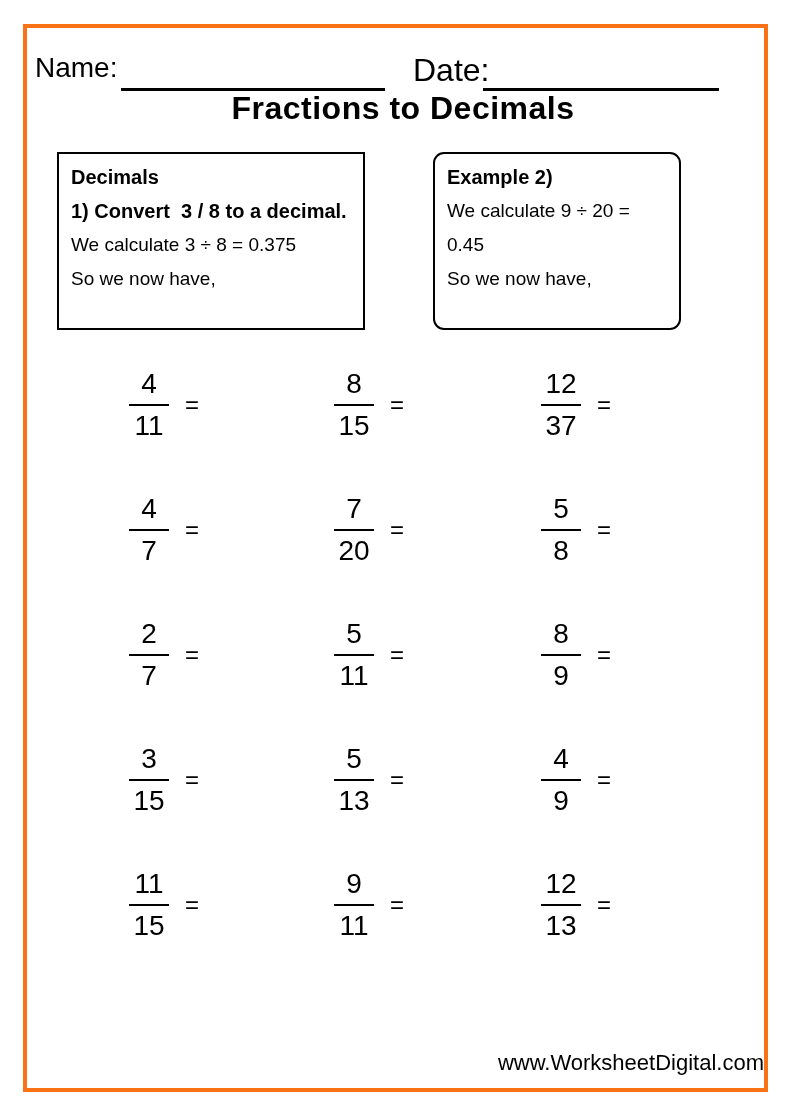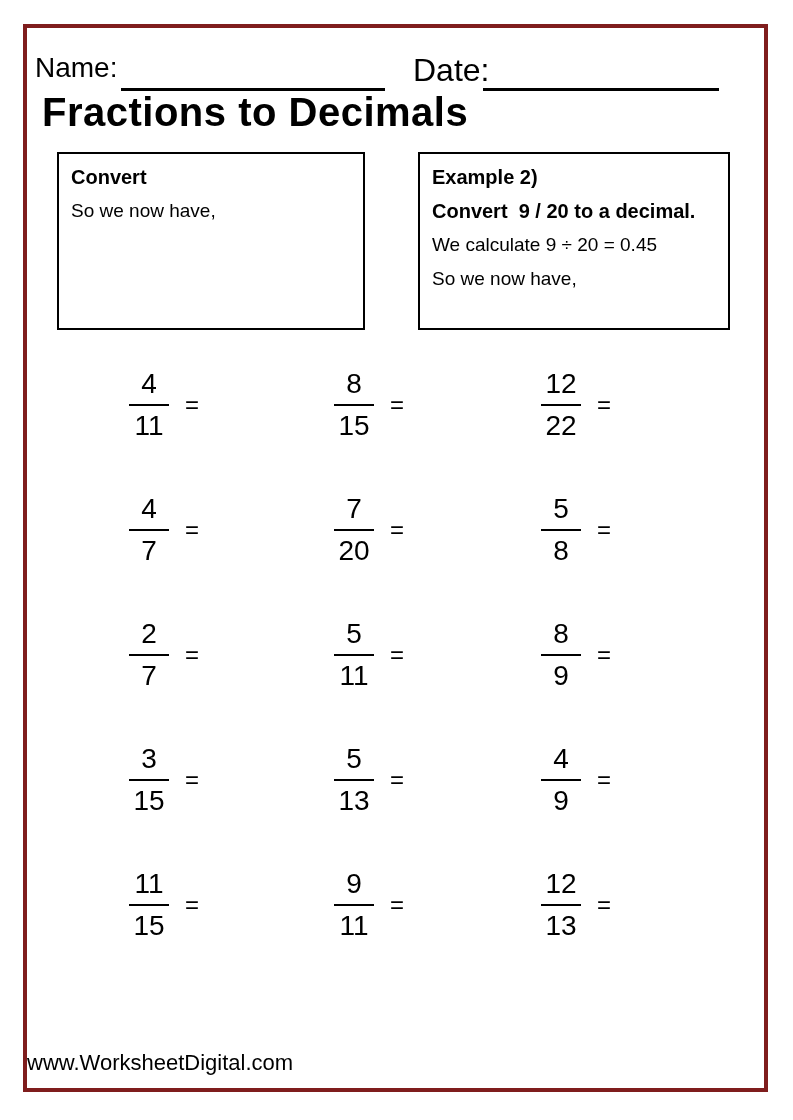--- a/index.html
+++ b/index.html
@@ -2,69 +2,70 @@
 <html><head>
 <meta charset="utf-8">
 <style>
   html,body { margin:0; padding:0; }
   body {
     width:793px; height:1120px; background:#ffffff; color:#000000;
     font-family:"Liberation Sans", sans-serif; position:relative; overflow:hidden;
   }
   .frame {
     position:absolute; left:23px; top:24px; width:737px; height:1060px;
-    border:4px solid #7f1d1d;
+    border:4px solid #f97316;
   }
   .name-label { position:absolute; left:8px; top:24px; font-size:28px; }
   .name-line  { position:absolute; left:94px; top:28px; width:264px; height:32px; border-bottom:3px solid #000; }
   .date-label { position:absolute; left:386px; top:24px; font-size:32px; }
   .date-line  { position:absolute; left:456px; top:28px; width:236px; height:32px; border-bottom:3px solid #000; }
   .title {
-    position:absolute; left:0; right:0; top:62px; 
-    font-size:40px; font-weight:600; letter-spacing:0.5px;padding-left:15px;
+    position:absolute; left:0; right:0; top:62px; text-align:center;
+    font-size:32px; font-weight:600; letter-spacing:0.5px;padding-left:15px;
   }
   .example-box {
     position:absolute; top:124px; height:178px; box-sizing:border-box;
     border:2px solid #000; padding:6px 12px 0 12px;
   }
   .example-box.first  { left:30px;  width:308px; }
-  .example-box.second { left:391px; width:312px; }
+  .example-box.second { left:406px; width:248px;border-radius:11px; }
   .ex-line { font-size:19px; line-height:34px; white-space:pre-wrap; }
   .ex-bold { font-weight:bold; font-size:20px; }
   .problem { position:absolute; display:flex; align-items:center; gap:12px; }
   .frac { display:flex; flex-direction:column; align-items:center; width:48px; }
   .num, .den { font-size:28px; line-height:34px; }
   .bar { width:40px; height:2px; background:#000; margin:3px 0; }
   .eq { font-size:24px; font-weight:500; }
-  .footer { position:absolute; left:0; right:0; bottom:12px; text-align:left; font-size:22px; }
+  .footer { position:absolute; left:0; right:0; bottom:12px; text-align:right; font-size:22px; }
   
   .c1 { left:98px; }  .c2 { left:303px; } .c3 { left:510px; }
   .r1 { top:339px; }  .r2 { top:464px; }  .r3 { top:589px; }
   .r4 { top:714px; }  .r5 { top:839px; }
 </style>
 </head>
 <body>
 
 <div class="frame">
 
   <span class="name-label">Name:</span>
   <div class="name-line"></div>
   <span class="date-label">Date:</span>
   <div class="date-line"></div>
 
   <div class="title">Fractions to Decimals</div>
 
   <div class="example-box first">
-    <div class="ex-line ex-bold">Convert</div>
+    <div class="ex-line ex-bold">Decimals</div>
+    <div class="ex-line ex-bold">1) Convert  3 / 8 to a decimal.</div>
+    <div class="ex-line">We calculate 3 ÷ 8 = 0.375</div>
     <div class="ex-line">So we now have,</div>
   </div>
 
   <div class="example-box second">
     <div class="ex-line ex-bold">Example 2)</div>
-    <div class="ex-line ex-bold">Convert  9 / 20 to a decimal.</div>
     <div class="ex-line">We calculate 9 ÷ 20 = 0.45</div>
     <div class="ex-line">So we now have,</div>
   </div>
 
   <div class="problem c1 r1">
     <div class="frac">
       <span class="num">4</span>
       <span class="bar"></span>
       <span class="den">11</span>
     </div>
@@ -77,21 +78,21 @@
       <span class="bar"></span>
       <span class="den">15</span>
     </div>
     <span class="eq">=</span>
   </div>
 
   <div class="problem c3 r1">
     <div class="frac">
       <span class="num">12</span>
       <span class="bar"></span>
-      <span class="den">22</span>
+      <span class="den">37</span>
     </div>
     <span class="eq">=</span>
   </div>
 
   <div class="problem c1 r2">
     <div class="frac">
       <span class="num">4</span>
       <span class="bar"></span>
       <span class="den">7</span>
     </div>

